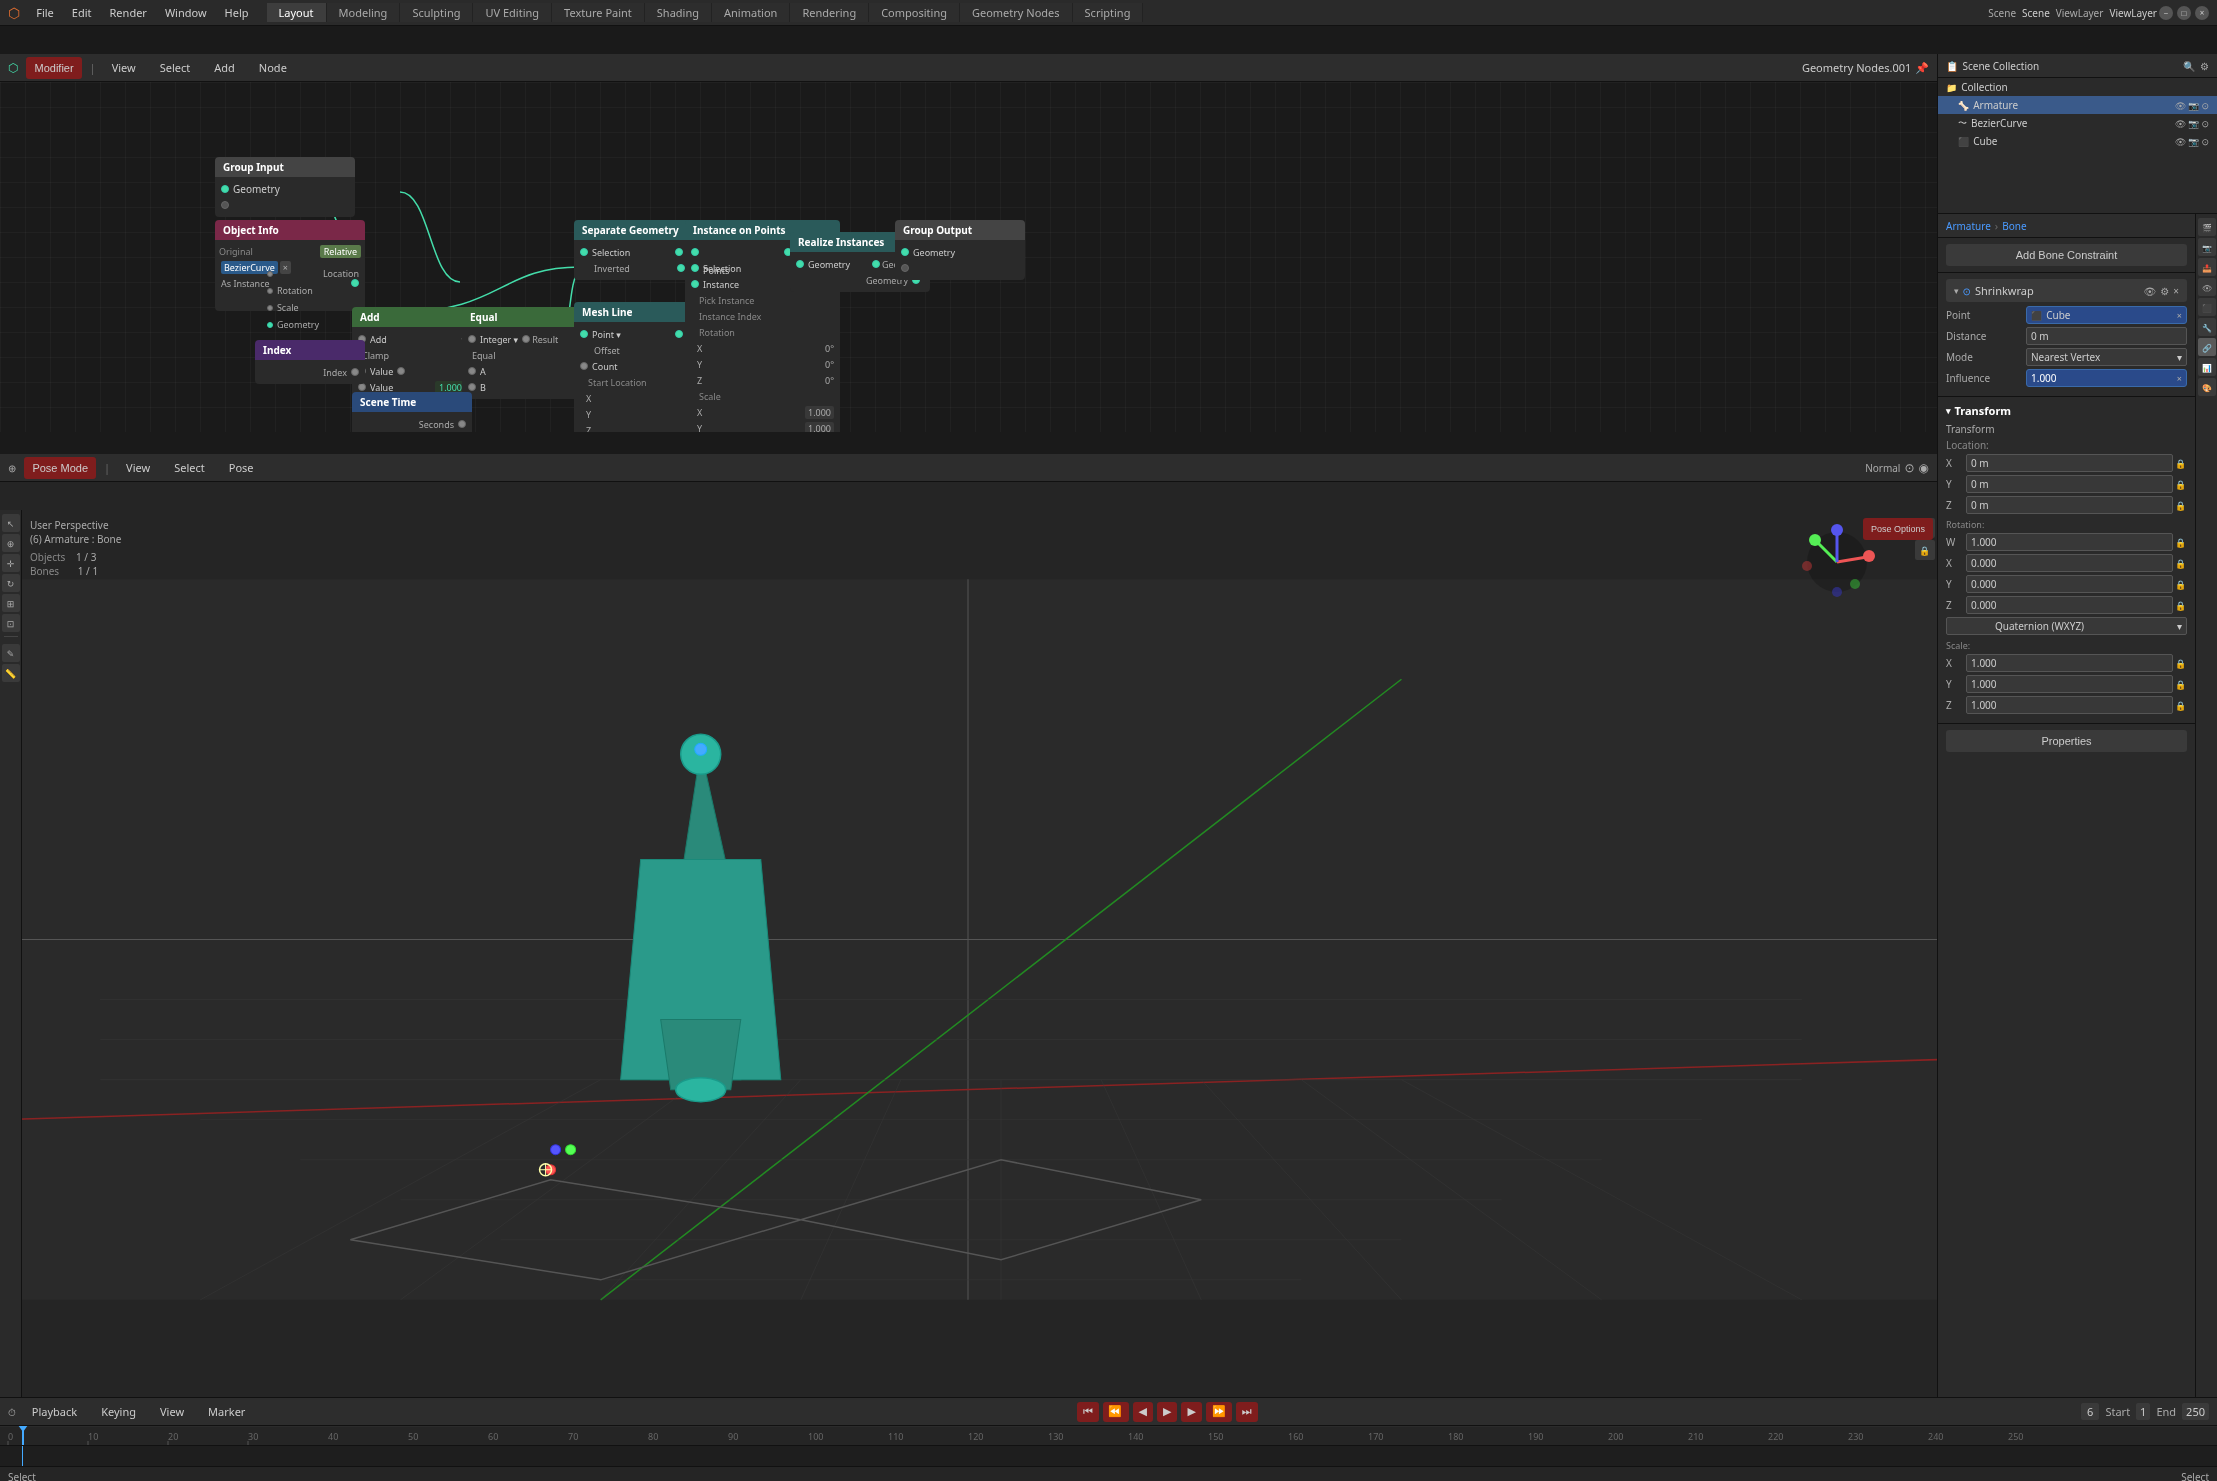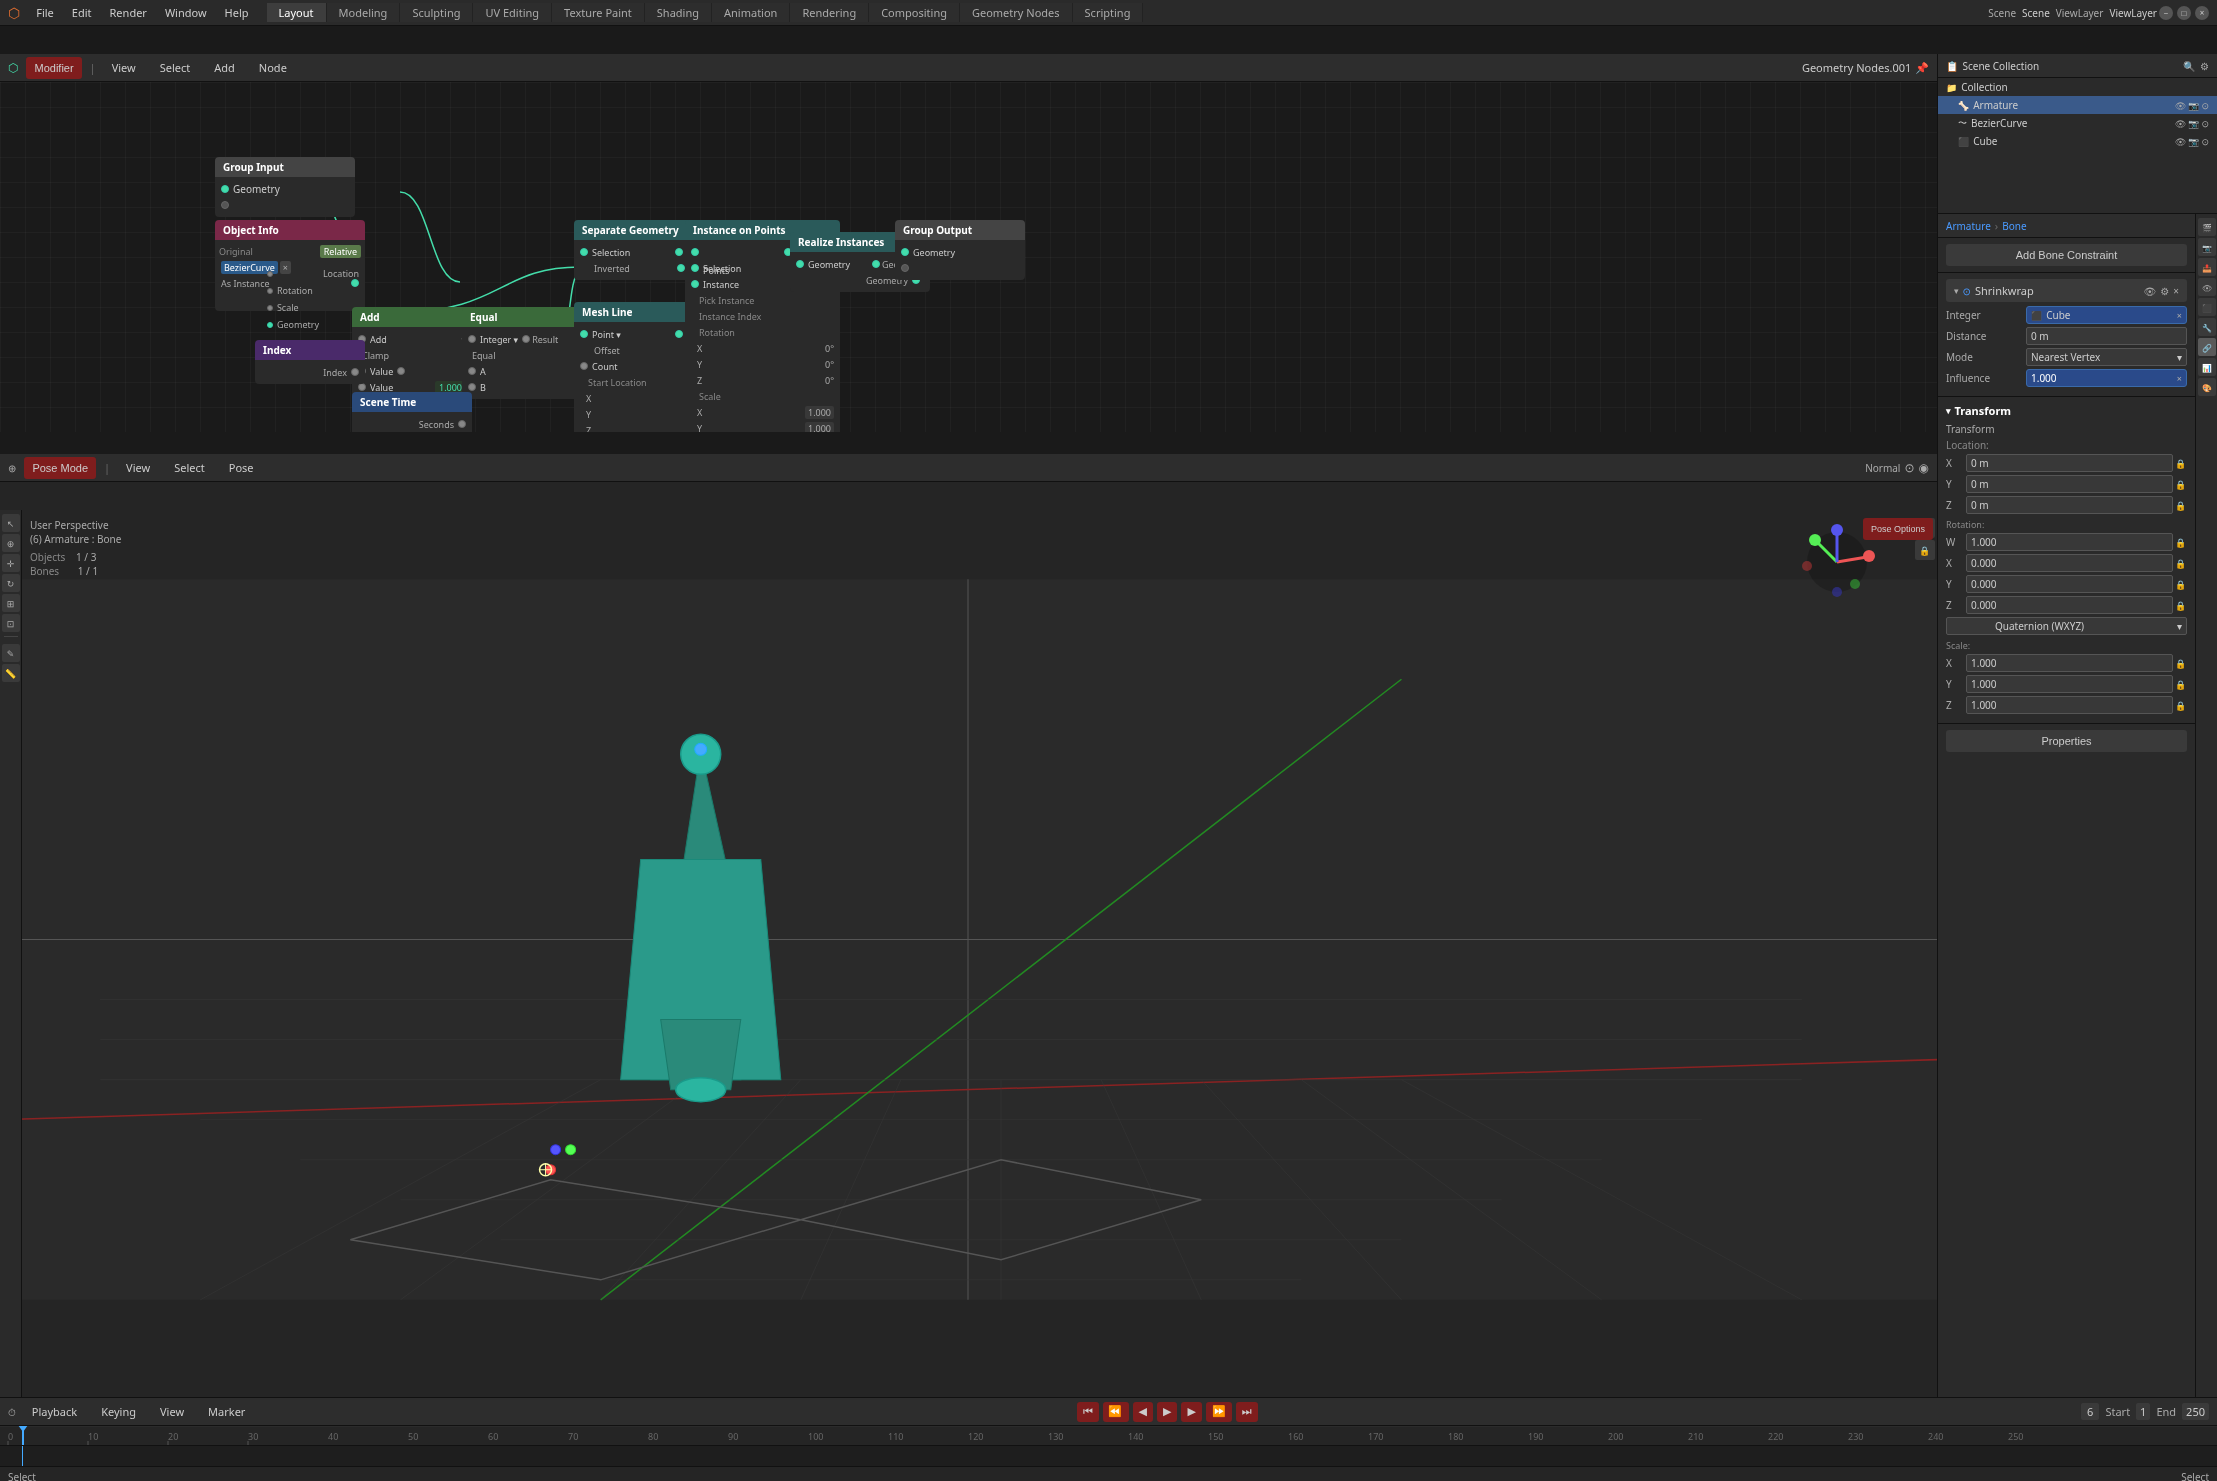--- a/index.html
+++ b/index.html
@@ -915,21 +915,21 @@
         <div class="constraint-header">
           <span style="font-size:9px;color:#aaa;">▾</span>
           <span style="font-size:10px;color:#4a9aff;">⊙</span>
           <span style="flex:1;font-size:11px;color:#ccc;">Shrinkwrap</span>
           <span style="font-size:10px;color:#aaa;">👁</span>
           <span style="font-size:10px;color:#aaa;">⚙</span>
           <span style="font-size:10px;color:#aaa;">×</span>
         </div>
 
         <div class="prop-row">
-          <span class="prop-label">Integer</span>
+          <span class="prop-label">Point</span>
           <div style="flex:1;background:#2a4a8a;border:1px solid #3a6aaa;border-radius:3px;padding:1px 4px;display:flex;align-items:center;gap:4px;">
             <span style="font-size:9px;color:#aaa;">⬛</span>
             <span style="font-size:10px;color:#ccc;">Cube</span>
             <span style="margin-left:auto;font-size:9px;color:#aaa;">×</span>
           </div>
         </div>
 
         <div class="prop-row">
           <span class="prop-label">Distance</span>
           <div class="prop-value" style="flex:1;">0 m</div>

